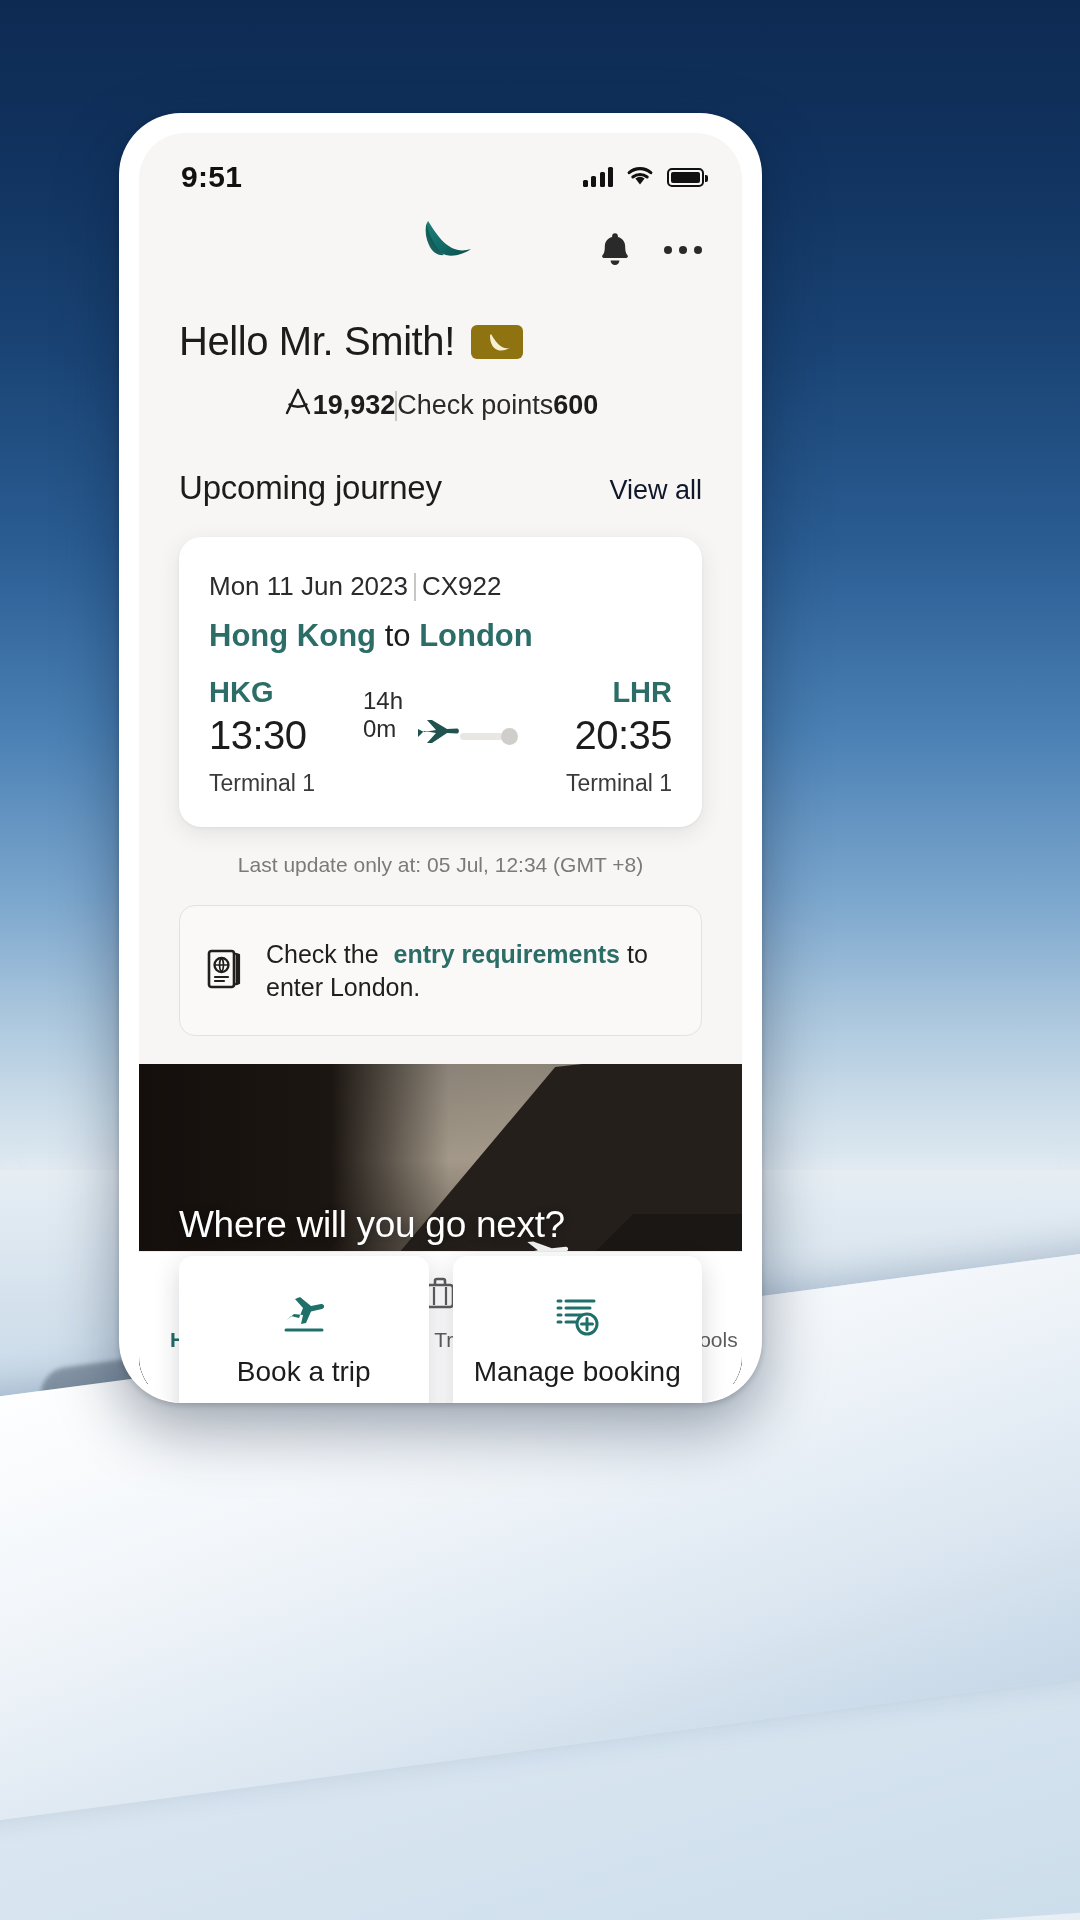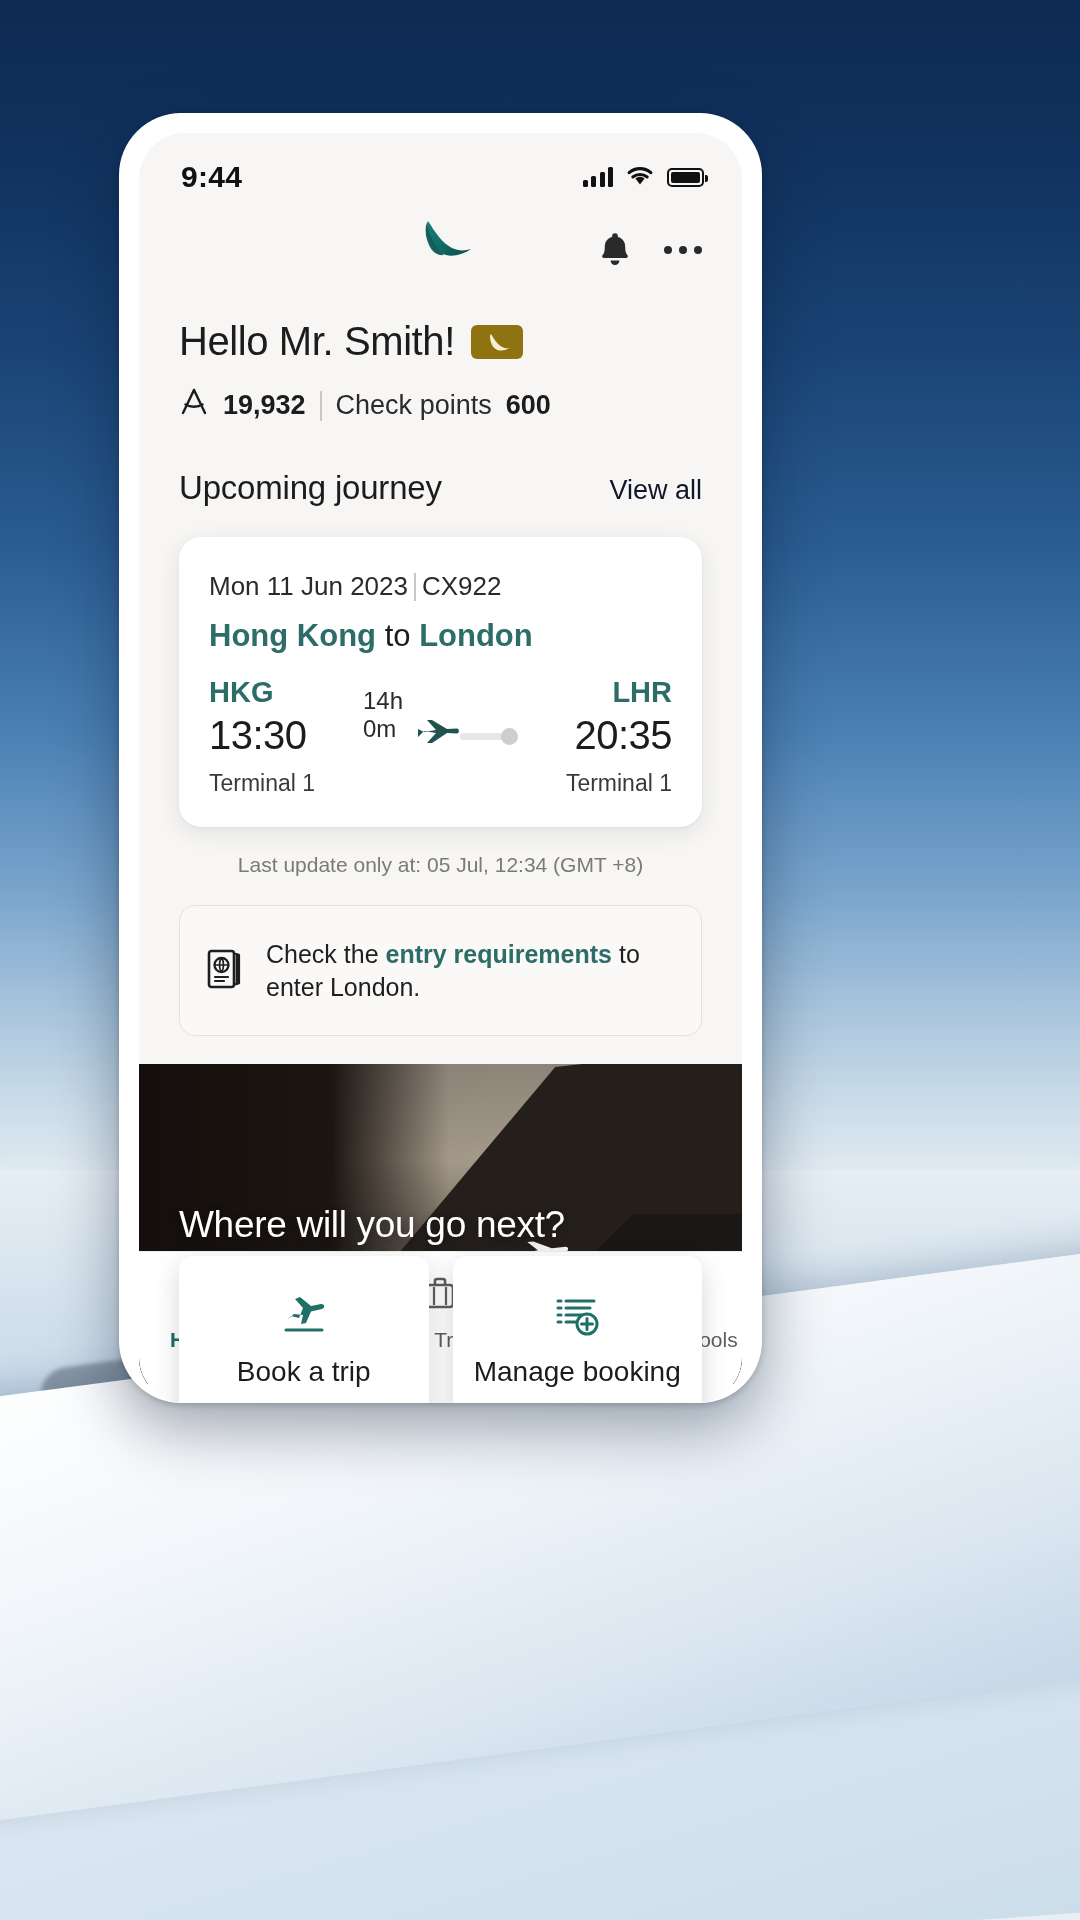--- a/index.html
+++ b/index.html
@@ -101,22 +101,22 @@
   .content { padding:0 40px; }
   .greet-row { display:flex; align-items:center; gap:16px; margin-top:26px; }
   .greet {
     font-size:40px; color:#1c1c1c; letter-spacing:-.4px; font-weight:400;
   }
   .tier-badge {
     width:52px; height:34px; border-radius:6px;
     background:#8e7310; display:flex; align-items:center; justify-content:center;
   }
   .points-row {
-    display:flex; align-items:center; gap:14px; margin-top:22px;
-    font-size:27px; color:#1c1c1c;
+    display:flex; align-items:center; margin-top:22px;
+    font-size:27px; color:#1c1c1c;justify-content:center;
   }
   .points-row b { font-weight:bold; }
   .divider-v { width:2px; height:30px; background:#c9c7c3; }
   .sp-label { color:#2a2a2a; }
 
   .section-row {
     display:flex; align-items:baseline; justify-content:space-between;
     margin-top:44px;
   }
   .section-title { font-size:33px; color:#1c1c1c; letter-spacing:-.2px; }
@@ -153,21 +153,21 @@
     text-align:center; font-size:21px; color:#7a7a78; margin-top:26px;
   }
 
   
   .entry-card {
     margin-top:28px; background:#faf9f7; border:1.5px solid #e4e2de;
     border-radius:16px; padding:32px 26px;
     display:flex; align-items:center; gap:22px;
   }
   .entry-text { font-size:25px; color:#1f1f1f; line-height:1.3; }
-  .entry-text b { color:#2c6d68; font-weight:bold; }
+  .entry-text b { color:#2c6d68; font-weight:bold;margin-left:8px; }
 
   
   .hero {
     margin-top:28px; height:320px; position:relative; overflow:hidden;
     background:linear-gradient(95deg,#1a1512 0%,#241c17 22%,#6d655c 48%,#8e8578 62%,#4a443c 78%,#241d18 100%);
   }
   .hero-sky {
     position:absolute; inset:0;
     background:linear-gradient(180deg,#8d8579 0%,#a79c8c 30%,#6e665b 58%,#2a241e 100%);
     opacity:.92;
@@ -234,21 +234,21 @@
   <div class="bg-lower"></div>
   <div class="bg-wing-tip"></div>
   <div class="bg-wing2"></div>
   <div class="bg-wing"></div>
 </div>
 
 <div id="phone">
 <div id="screen">
 
   <div class="statusbar">
-    <div class="clock">9:44</div>
+    <div class="clock">9:51</div>
     <div class="sysicons">
       <span class="bars">
         <i></i>
             <i></i>
             <i></i>
             <i></i>
       </span>
       <span>
         <svg width="28" height="21" viewBox="0 0 28 21">
           <path d="M14 19.5 L9.4 13.4 A7.6 7.6 0 0 1 18.6 13.4 Z" fill="#111"></path>

